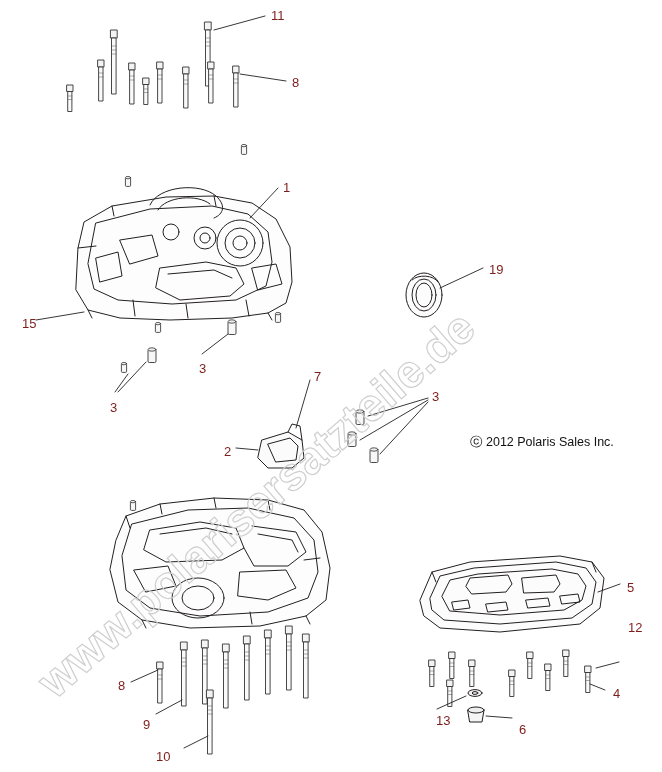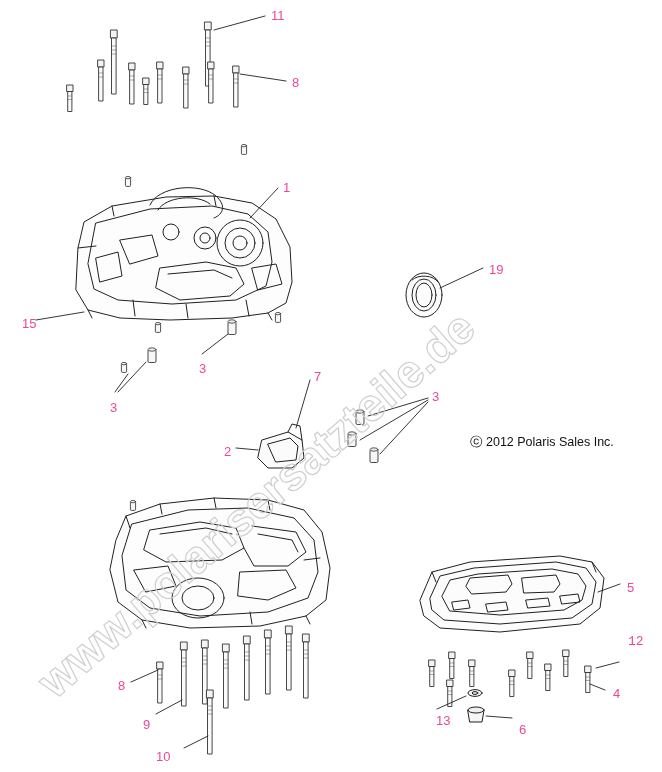--- a/index.html
+++ b/index.html
@@ -1,20 +1,20 @@
 <!DOCTYPE html>
 <html><head>
 <meta charset="utf-8">
 <style>
   html,body{margin:0;padding:0;background:#fff;}
   body{width:662px;height:772px;position:relative;overflow:hidden;
        font-family:"Liberation Sans",sans-serif;}
   #stage{position:absolute;left:0;top:0;width:662px;height:772px;}
   svg.layer{position:absolute;left:0;top:0;width:662px;height:772px;}
-  .callout{position:absolute;font-size:13px;color:#ec4899;font-family:"Liberation Sans",sans-serif;}
+  .callout{position:absolute;font-size:13px;color:#7f1d1d;font-family:"Liberation Sans",sans-serif;}
   .copyright{position:absolute;font-size:12.5px;color:#111;white-space:nowrap;margin-top:46px;}
   .wm{position:absolute;left:0;top:0;width:662px;height:772px;pointer-events:none;}
   .wm-text{font-family:"Liberation Sans",sans-serif;font-size:46px;font-weight:bold;
            fill:none;stroke:#cfcfcf;stroke-width:1.2;}
 </style>
 </head>
 <body>
 
 <div id="stage">
 
@@ -228,21 +228,21 @@
   <div class="callout" style="left:292px;top:75px;">8</div>
   <div class="callout" style="left:283px;top:180px;">1</div>
   <div class="callout" style="left:489px;top:262px;">19</div>
   <div class="callout" style="left:22px;top:316px;">15</div>
   <div class="callout" style="left:199px;top:361px;">3</div>
   <div class="callout" style="left:110px;top:400px;">3</div>
   <div class="callout" style="left:314px;top:369px;">7</div>
   <div class="callout" style="left:432px;top:389px;">3</div>
   <div class="callout" style="left:224px;top:444px;">2</div>
   <div class="callout" style="left:627px;top:580px;">5</div>
-  <div class="callout" style="left:628px;top:634px;font-family:Liberation Mono, monospace;">12</div>
+  <div class="callout" style="left:628px;top:620px;">12</div>
   <div class="callout" style="left:613px;top:686px;">4</div>
   <div class="callout" style="left:118px;top:678px;">8</div>
   <div class="callout" style="left:436px;top:713px;">13</div>
   <div class="callout" style="left:519px;top:722px;">6</div>
   <div class="callout" style="left:143px;top:717px;">9</div>
   <div class="callout" style="left:156px;top:749px;">10</div>
 
 </div>
 
 </body></html>

